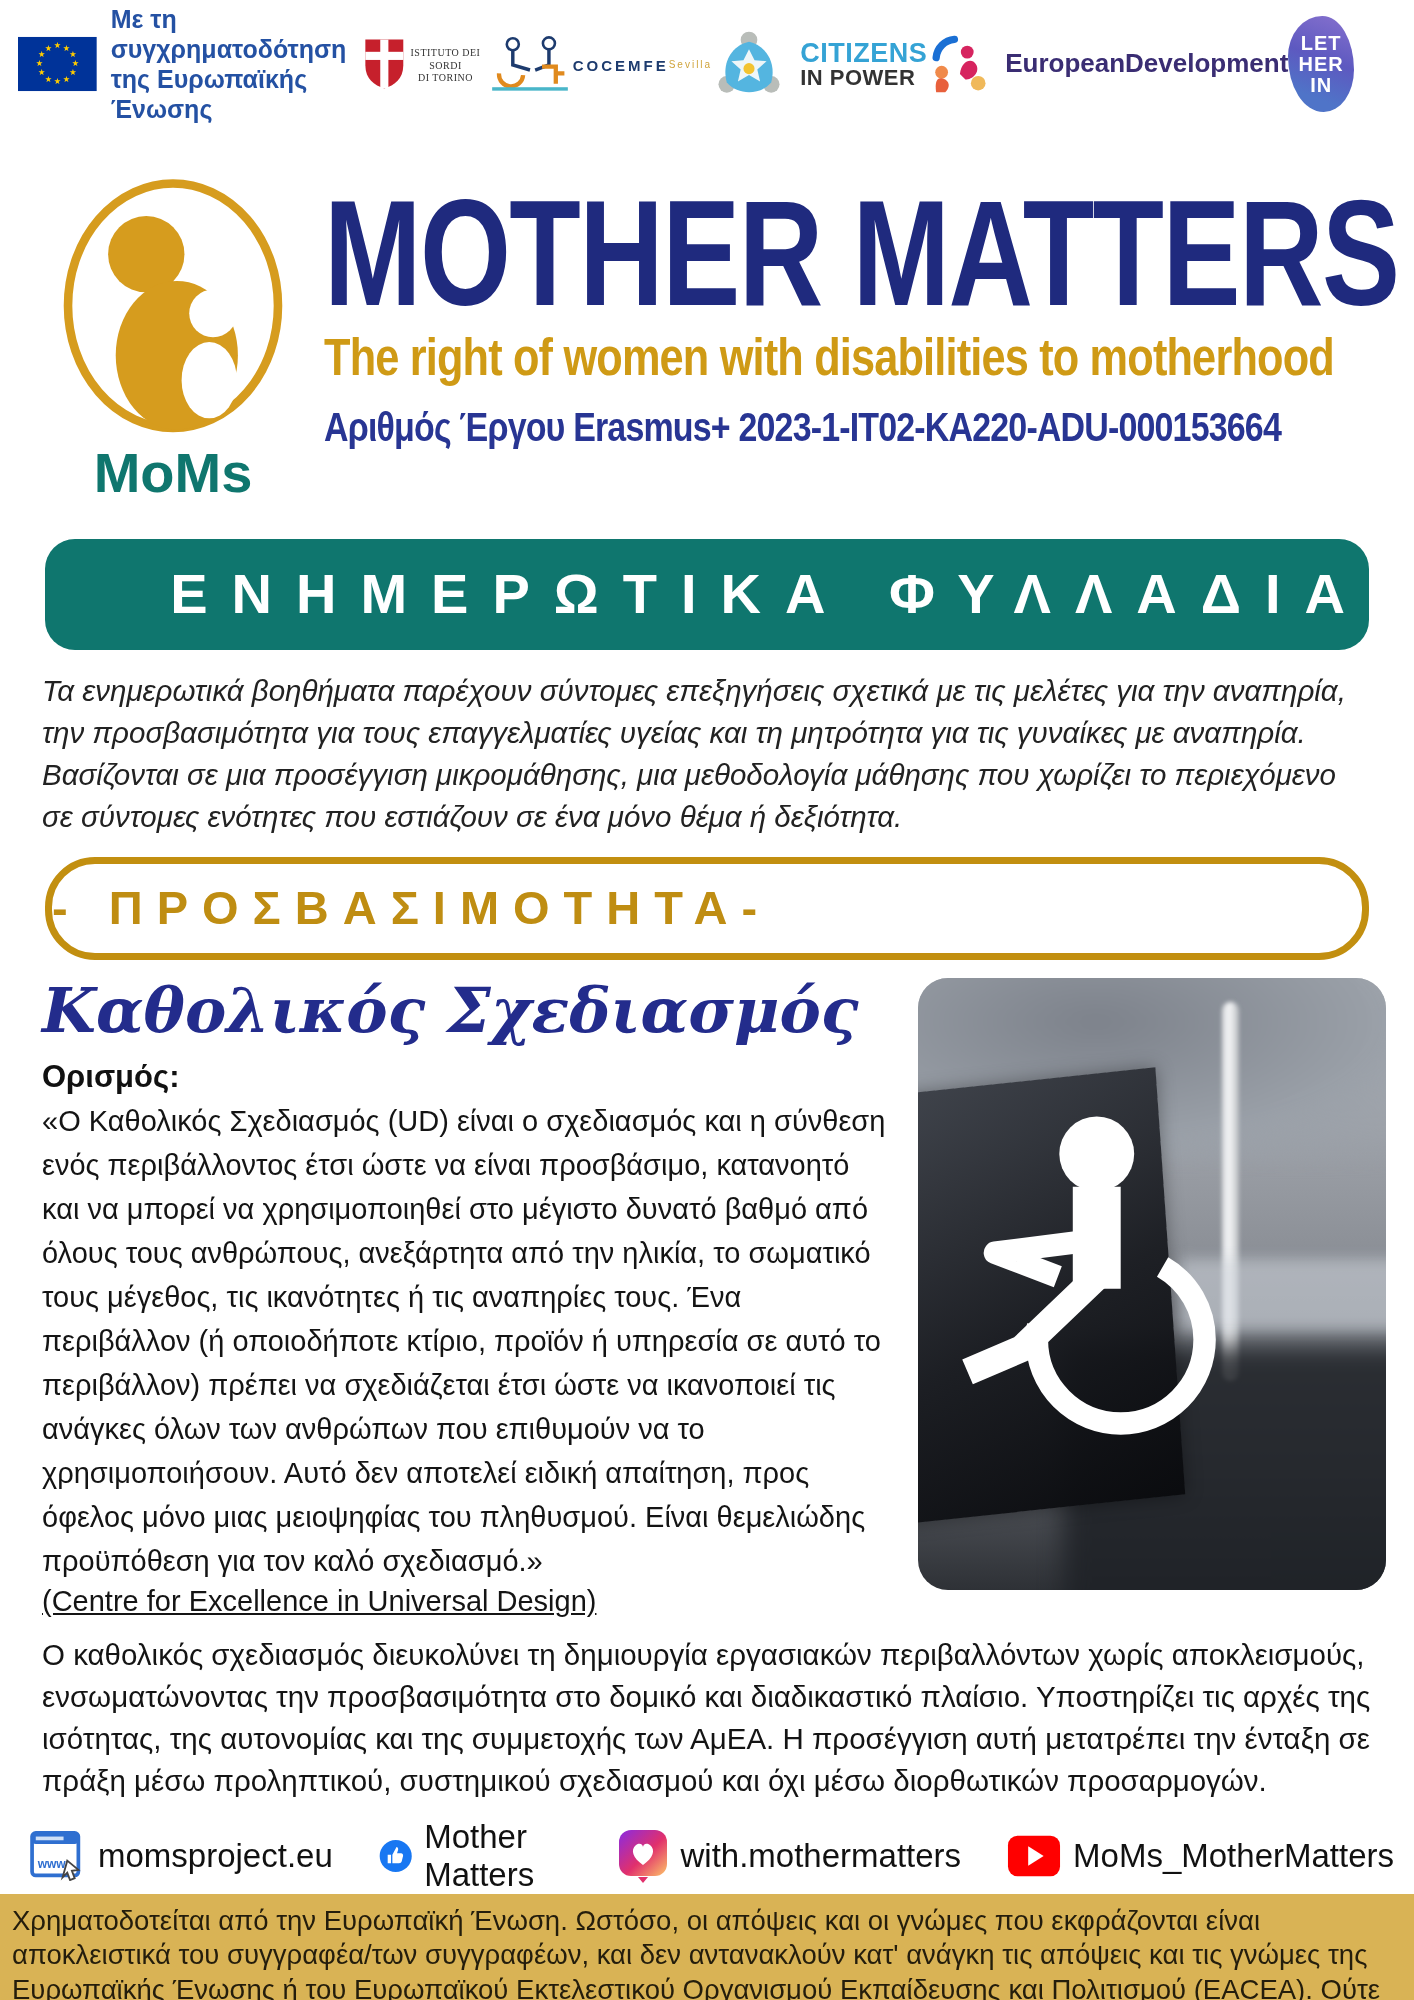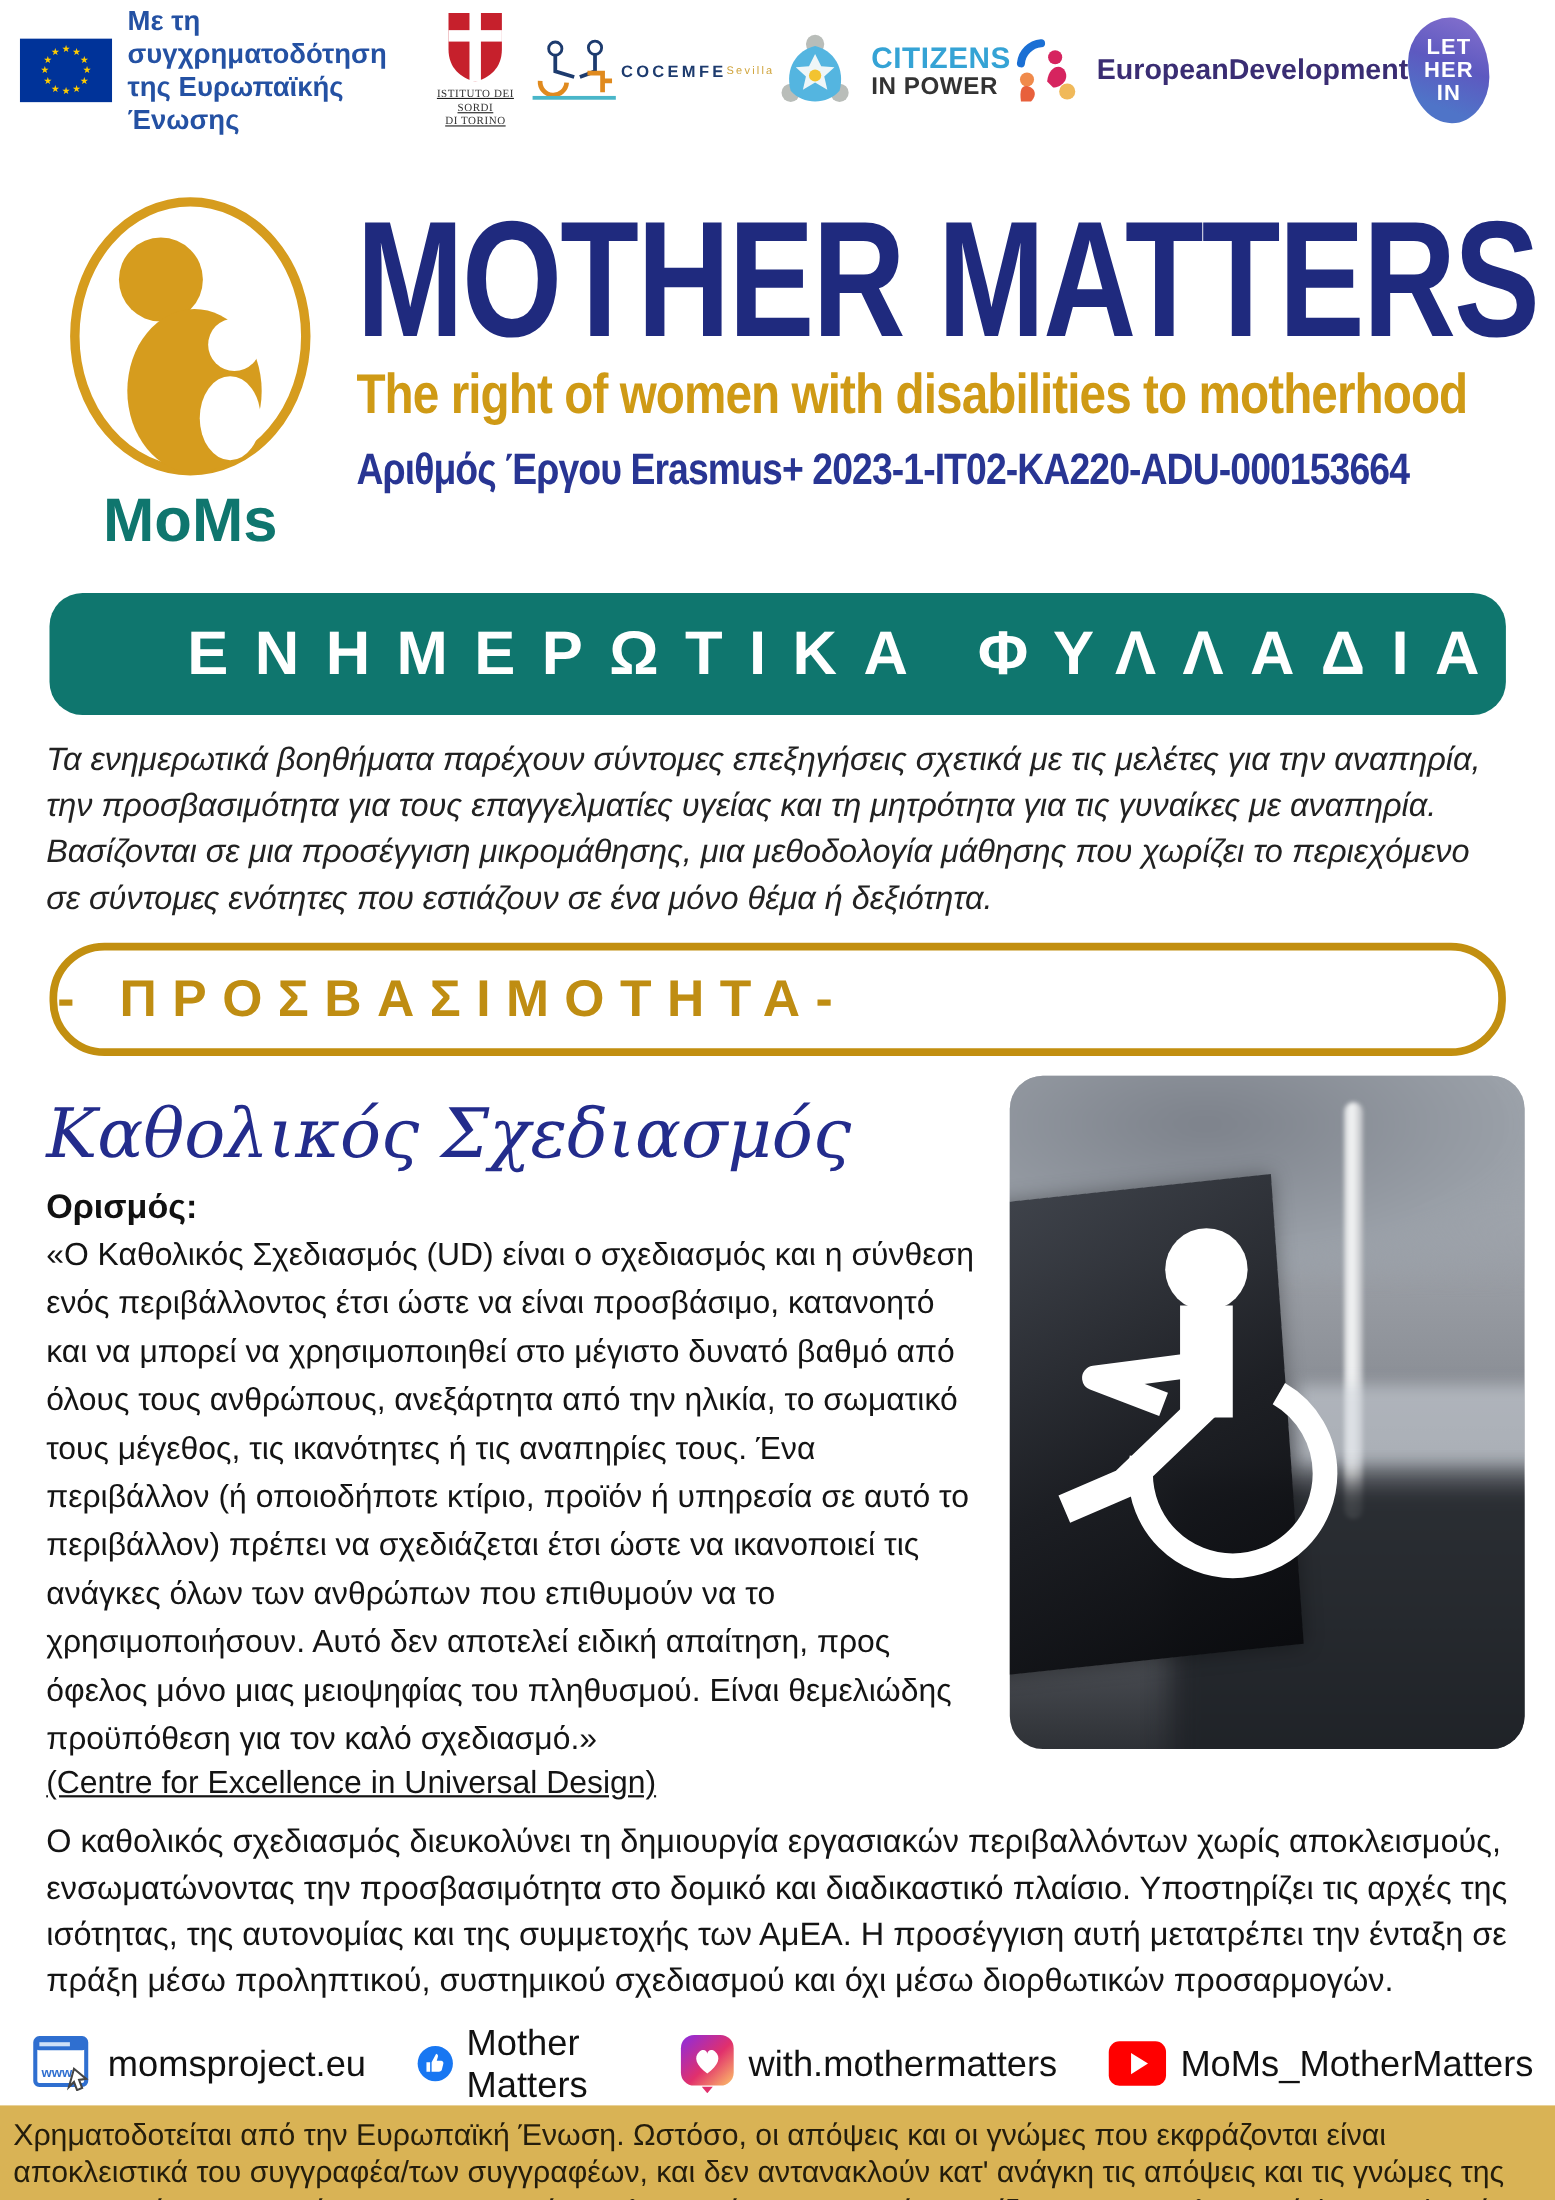--- a/index.html
+++ b/index.html
@@ -4,21 +4,21 @@
 <style>
   * { margin:0; padding:0; box-sizing:border-box; }
   html,body { background:#ffffff; }
   body { font-family:"Liberation Sans", sans-serif; color:#1c1c1c; }
   .page { width:1414px; height:2000px; display:flex; flex-direction:column; overflow:hidden; background:#fff; }
 
   
   .logo-bar { display:flex; align-items:center; justify-content:space-between; padding:14px 60px 8px 18px; height:122px; }
   .logo-item { display:flex; align-items:center; gap:14px; }
   .eu-caption { color:#2451a3; font-weight:bold; font-size:25px; line-height:1.2; }
-  .shield-wrap { display:flex; flex-direction:column; align-items:center;text-decoration:underline; }
+  .shield-wrap { display:flex; flex-direction:row; align-items:center; }
   .shield-caption { font-family:"Liberation Serif", serif; font-size:10px; color:#333; text-align:center; line-height:1.25; margin-top:4px; letter-spacing:.5px; }
   .cocemfe-wrap { display:flex; flex-direction:row; align-items:center; }
   .cocemfe-name { color:#1d3b6e; font-weight:bold; letter-spacing:3px; font-size:15px; margin-top:2px; }
   .cocemfe-sub { color:#d0a43c; font-size:10px; letter-spacing:2px; margin-top:1px; }
   .cip-text { display:flex; flex-direction:column; line-height:1; }
   .cip-l1 { color:#35a3d5; font-weight:bold; font-size:27px; letter-spacing:.5px; }
   .cip-l2 { color:#333; font-weight:bold; font-size:22px; letter-spacing:.5px; }
   .ed-text { display:flex; flex-direction:row; line-height:1.05; }
   .ed-l1, .ed-l2 { color:#3a2d73; font-weight:bold; font-size:26px; }
   .letherin { width:84px; height:96px; border-radius:52% 48% 46% 54% / 42% 56% 44% 58%;
@@ -47,22 +47,22 @@
     padding:22px 0 24px 0; }
   .info-banner span { color:#fff; font-size:56px; font-weight:600; letter-spacing:24px; }
   .intro { margin:20px 42px 0 42px; font-style:italic; font-size:29.5px; line-height:1.42; color:#222; }
   .topic-banner { margin:19px 45px 0 45px; border:7px solid #c28f10; border-radius:50px; 
     padding:16px 0 18px 0; }
   .topic-banner span { color:#bf8d12; font-size:47px; font-weight:700; letter-spacing:14px; }
 
   
   .section { display:flex; gap:26px; margin:18px 28px 0 42px; }
   .sec-left { flex:1; min-width:0; }
-  .sec-heading { font-family:"DejaVu Serif", serif; font-style:italic; font-weight:normal; color:#232c8c;
-    font-size:62px; line-height:1.05; margin-bottom:16px;margin-top:20px; }
+  .sec-heading { font-family:"DejaVu Serif", serif; font-style:italic; font-weight:bold; color:#232c8c;
+    font-size:62px; line-height:1.05; margin-bottom:16px; }
   .def-label { font-weight:bold; font-size:31px; margin-bottom:4px; color:#111; }
   .def-text { font-size:29px; line-height:1.52; color:#141414; }
   .src-link { display:inline-block; margin-top:2px; font-size:29px; color:#141414; text-decoration:underline; }
 
   .photo { width:468px; height:612px; border-radius:30px; overflow:hidden; position:relative; flex-shrink:0;
     background:linear-gradient(180deg,#c3c6cb 0%,#9b9fa6 28%,#82868d 55%,#53565c 82%,#2e3136 100%); }
   .ph-cloud { position:absolute; left:-10%; top:-8%; width:120%; height:38%;
     background:radial-gradient(ellipse at 40% 40%, #7d828b 0%, #9aa0a8 60%, transparent 100%); filter:blur(8px); }
   .ph-panel { position:absolute; left:-8%; top:17%; width:62%; height:70%;
     background:linear-gradient(155deg, rgba(58,62,70,.92) 0%, rgba(24,26,31,.95) 55%, rgba(10,11,14,.98) 100%);

